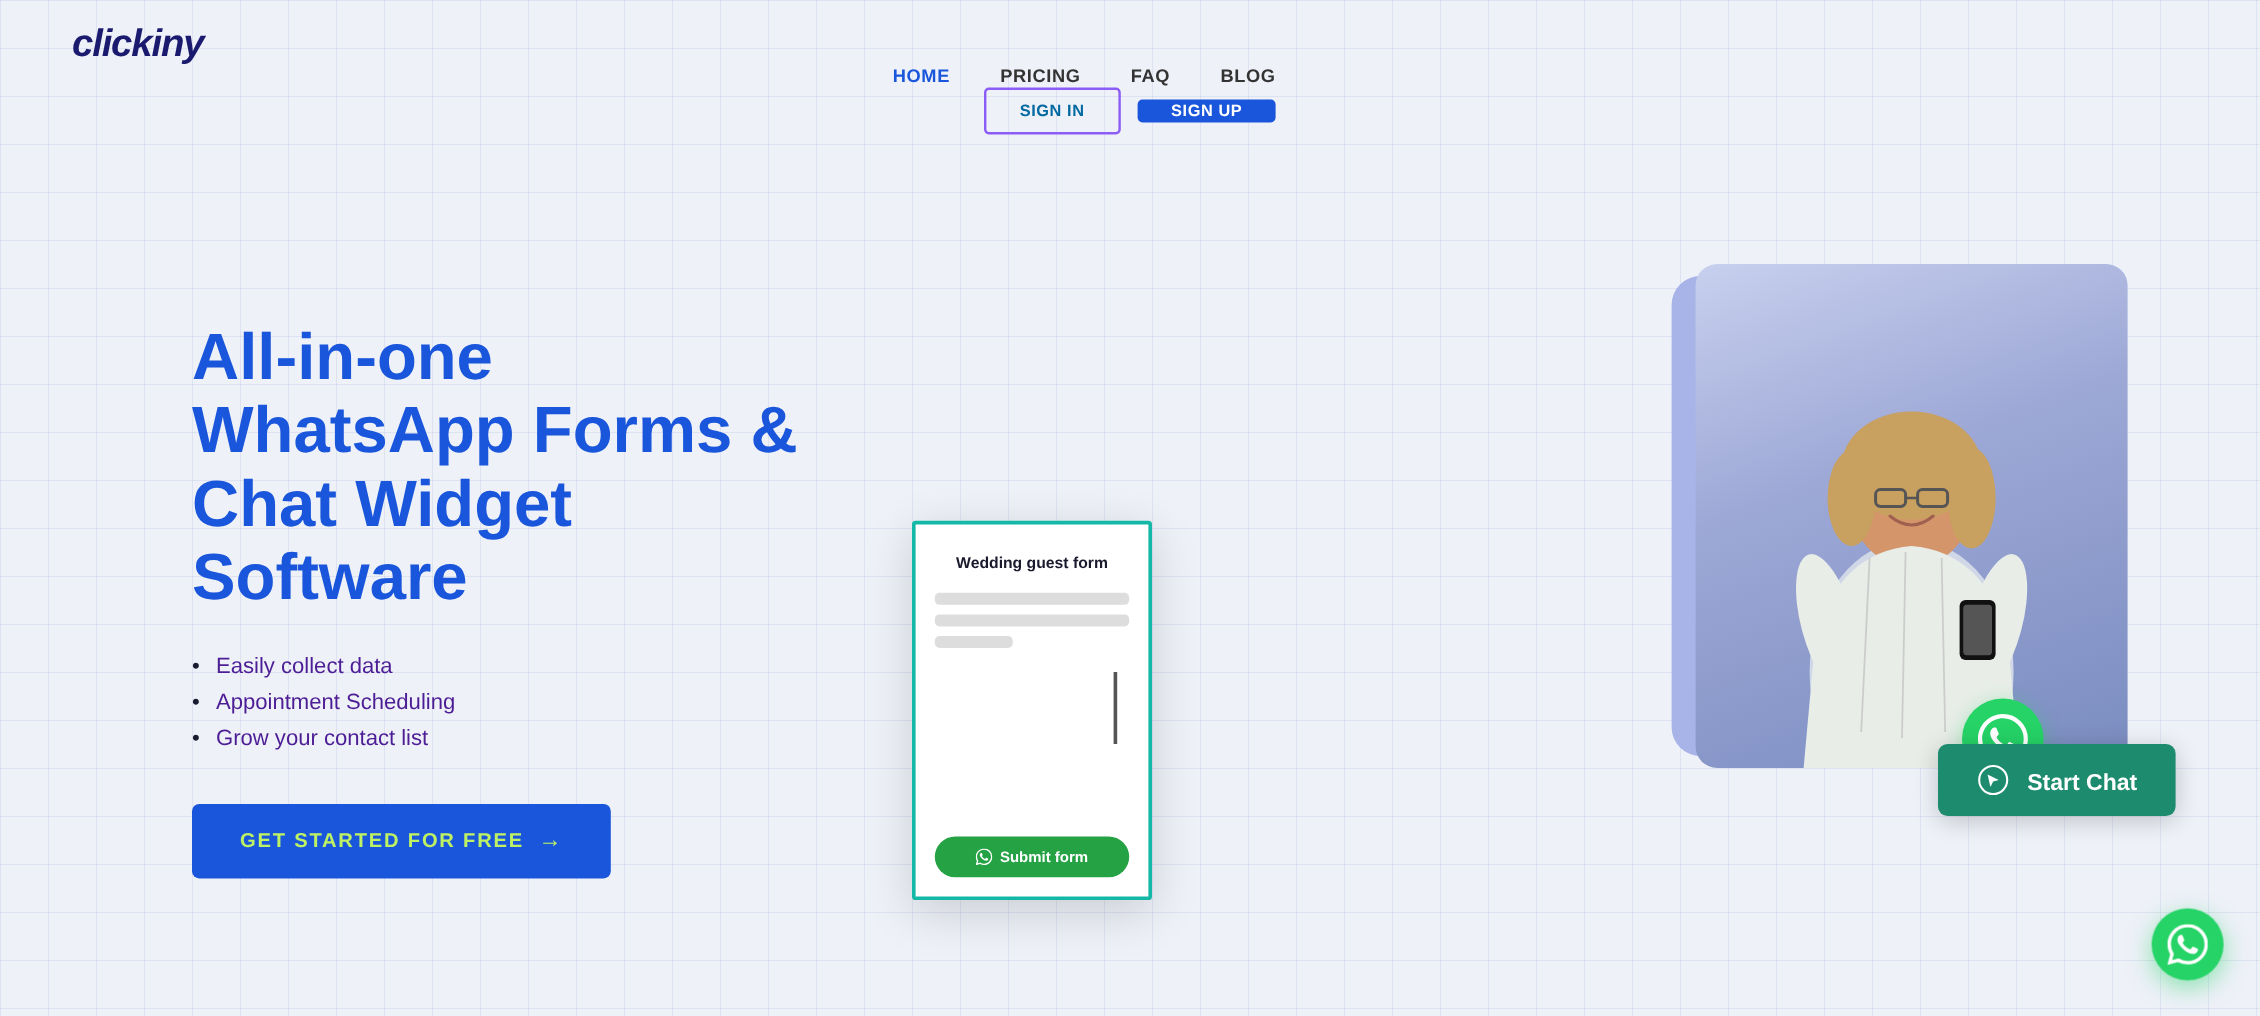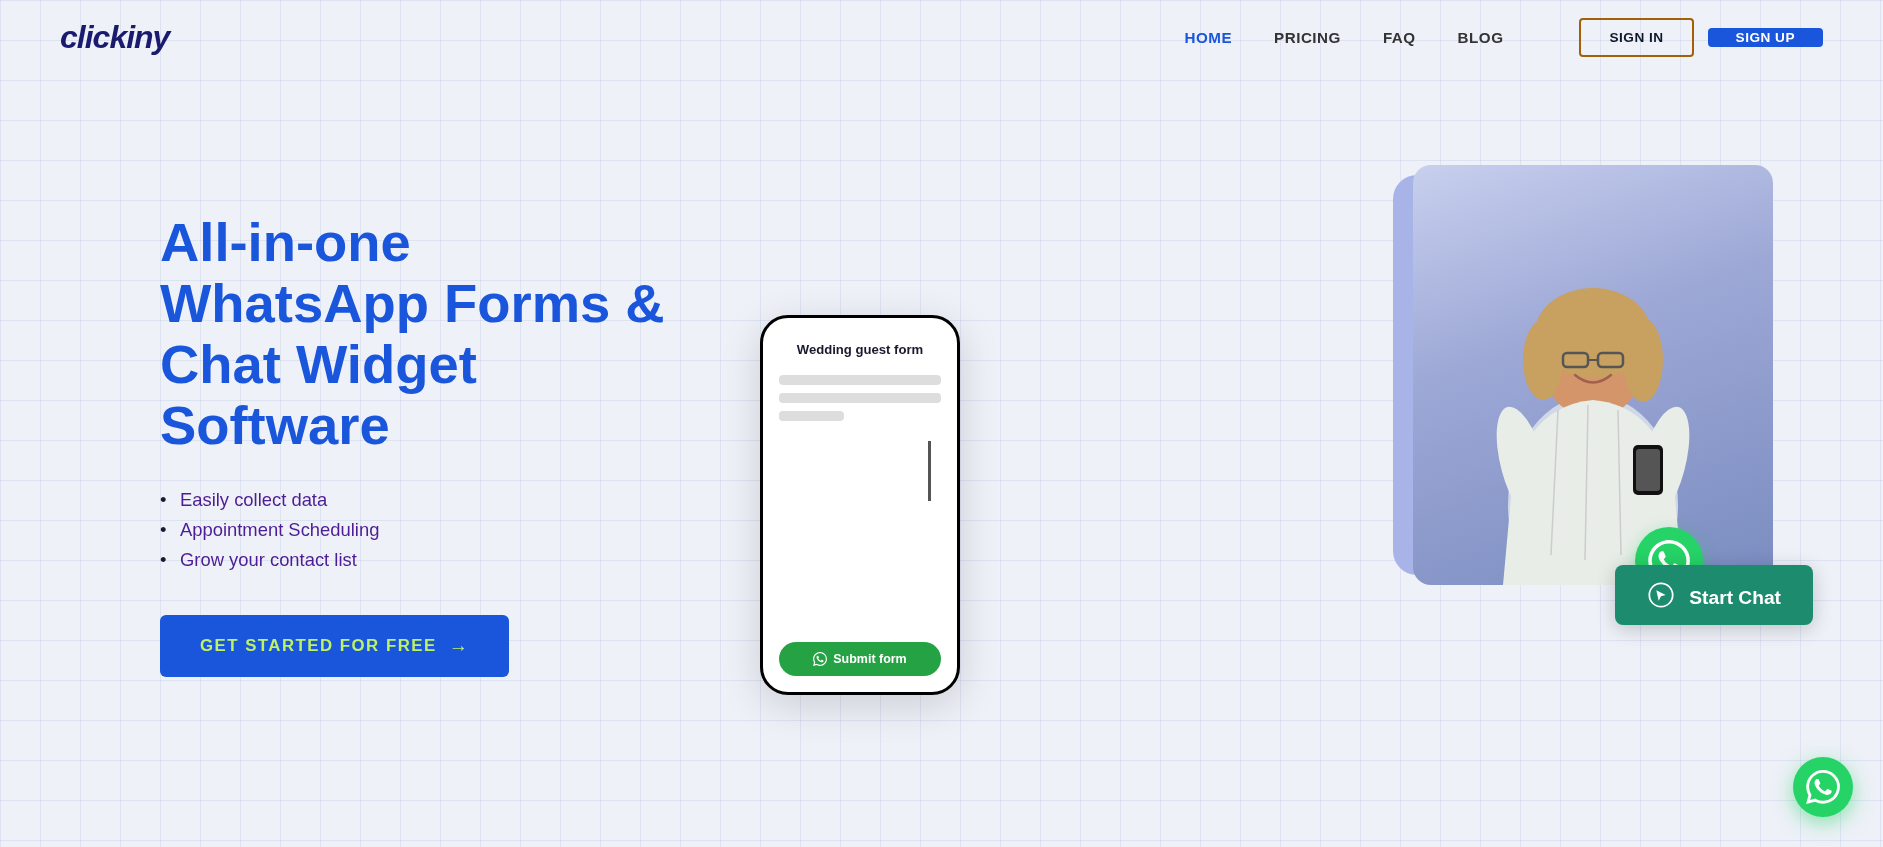--- a/index.html
+++ b/index.html
@@ -29,20 +29,21 @@
       max-width: 1883px;
       margin: 0 auto;
     }
 
     
     nav {
       display: flex;
       align-items: center;
       padding: 18px 60px;
       background: transparent;
+      flex-direction: column;
     }
 
     .logo {
       font-size: 2rem;
       font-weight: 800;
       color: #1a1a6e;
       letter-spacing: -1px;
       margin-right: auto;
       font-style: italic;
     }
@@ -67,23 +68,23 @@
     }
 
     .nav-actions {
       display: flex;
       gap: 14px;
       align-items: center;
     }
 
     .btn-signin {
       padding: 10px 28px;
-      border: 2px solid #a16207;
+      border: 2px solid #8b5cf6;
       background: transparent;
-      color: #0f172a;
+      color: #0369a1;
       font-size: 0.85rem;
       font-weight: 700;
       letter-spacing: 0.5px;
       border-radius: 4px;
       cursor: pointer;
       text-transform: uppercase;
     }
 
     .btn-signup {
       padding: 2px 28px;
@@ -194,24 +195,24 @@
       align-items: flex-end;
       justify-content: center;
     }
 
     
     .phone-mockup {
       position: absolute;
       left: 20px;
       bottom: 40px;
       width: 200px;
-      height: 380px;
+      height: 316px;
       background: #fff;
-      border-radius: 28px;
-      border: 3px solid #000000;
+      border-radius: 3px;
+      border: 3px solid #14b8a6;
       box-shadow: 0 10px 40px rgba(0,0,0,0.15);
       display: flex;
       flex-direction: column;
       align-items: center;
       padding: 24px 16px 16px;
       z-index: 10;
     }
 
     .phone-form-title {
       font-size: 0.82rem;

